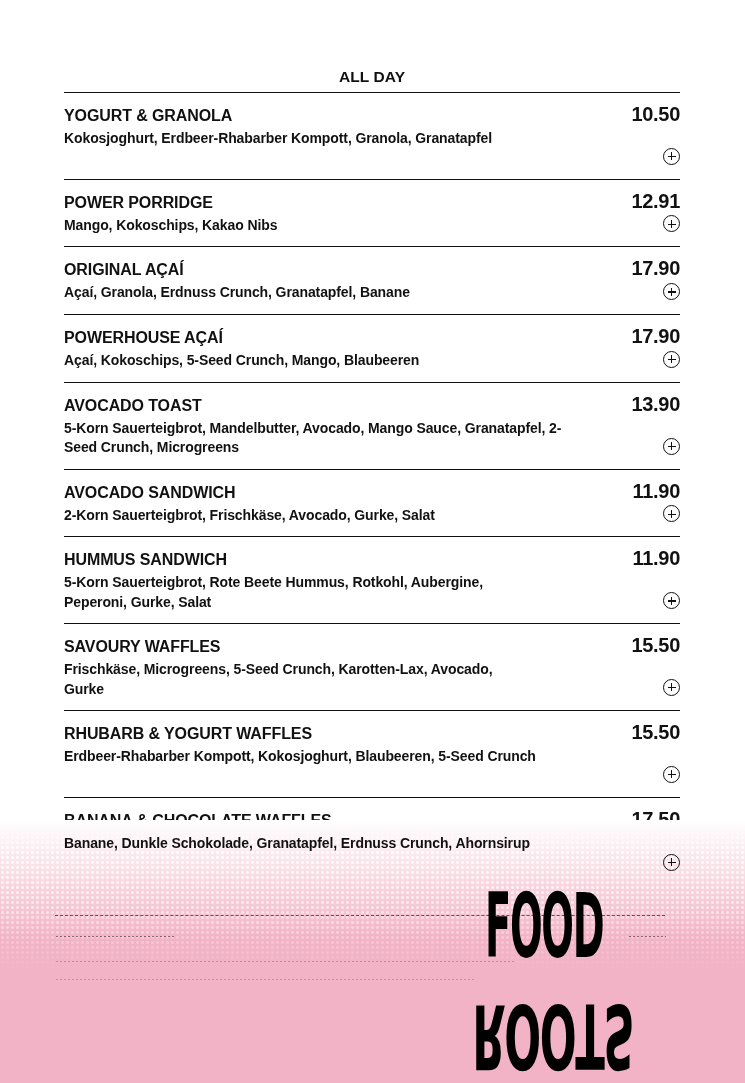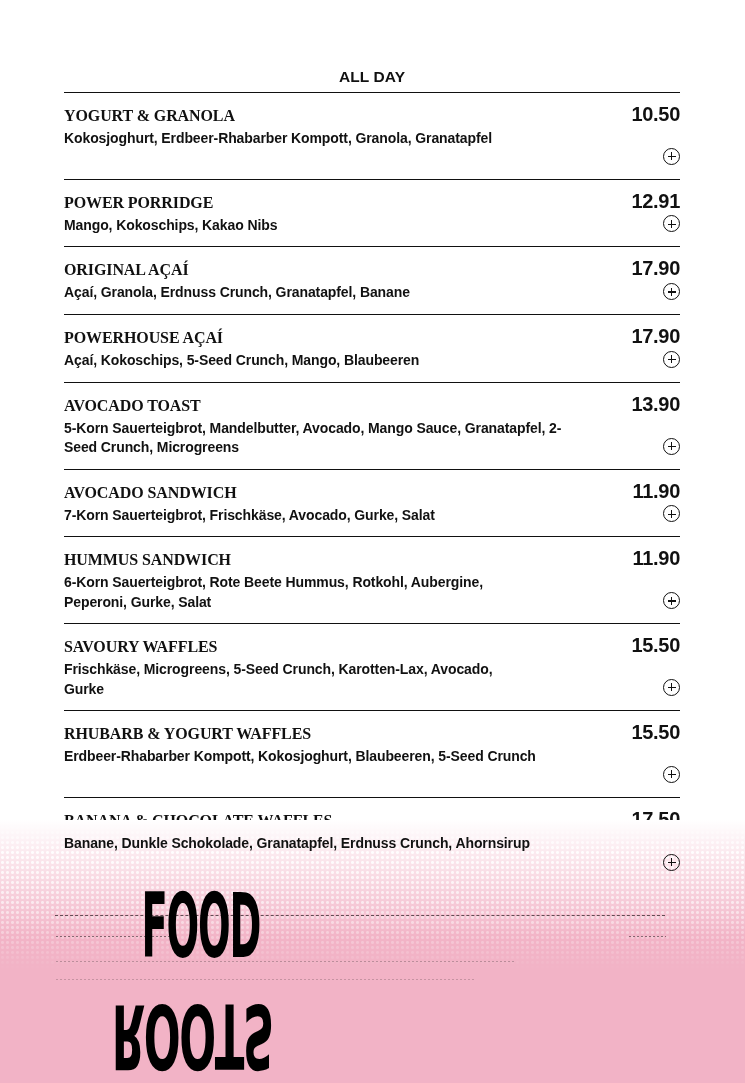--- a/index.html
+++ b/index.html
@@ -24,21 +24,21 @@
     border-bottom: 1.5px solid #111;
     padding-top: 12px;
   }
   .item.one-line { height: 67.7px; }
   .item.two-line { height: 86.8px; }
   .item-head {
     display: flex; justify-content: space-between; align-items: baseline;
   }
   .item-name {
     font-weight: 700; font-size: 16px; letter-spacing: -0.1px;
-    text-transform: uppercase; line-height: 18px; font-family: Liberation Serif, serif;
+    text-transform: uppercase; line-height: 18px;
   }
   .item-price {
     font-weight: 700; font-size: 20px; line-height: 18px; letter-spacing: -0.3px;
   }
   .item-desc {
     font-weight: 700; font-size: 14px; line-height: 19.5px;
     margin-top: 4px; width: 500px; letter-spacing: -0.1px;
   }
   .add-btn {
     position: absolute; right: 0; bottom: 14px;
@@ -70,21 +70,21 @@
     position: absolute; left: 55px; right: 80px; top: 95px;
     border-top: 1px dashed rgba(0,0,0,0.6);
   }
   .ghost-row {
     position: absolute; height: 3px;
     background-image: radial-gradient(circle, rgba(0,0,0,0.45) 0.7px, transparent 1px);
     background-size: 4px 3px;
   }
   .logo {
     position: absolute; left: 0; right: 0; top: 882px;
-    text-align: left; pointer-events: none;
+    text-align: right; pointer-events: none;
   }
   .logo-word {
     display: block; margin: 0 auto;
     font-family: "DejaVu Sans", sans-serif; font-weight: 700;
     color: #000;
     line-height: 1; letter-spacing: -2px;
   }
   .logo-food {
     font-size: 62px; transform: scaleX(0.62) scaleY(1.45); transform-origin: top center;
     height: 90px;
@@ -143,30 +143,30 @@
     </div>
     <div class="item-desc">5-Korn Sauerteigbrot, Mandelbutter, Avocado, Mango Sauce, Granatapfel, 2-Seed Crunch, Microgreens</div>
     <button class="add-btn"></button>
   </div>
 
   <div class="item one-line">
     <div class="item-head">
       <span class="item-name">AVOCADO SANDWICH</span>
       <span class="item-price">11.90</span>
     </div>
-    <div class="item-desc">7-Korn Sauerteigbrot, Frischkäse, Avocado, Gurke, Salat</div>
+    <div class="item-desc">2-Korn Sauerteigbrot, Frischkäse, Avocado, Gurke, Salat</div>
     <button class="add-btn"></button>
   </div>
 
   <div class="item two-line">
     <div class="item-head">
       <span class="item-name">HUMMUS SANDWICH</span>
       <span class="item-price">11.90</span>
     </div>
-    <div class="item-desc" style="width:440px">6-Korn Sauerteigbrot, Rote Beete Hummus, Rotkohl, Aubergine, Peperoni, Gurke, Salat</div>
+    <div class="item-desc" style="width:440px">5-Korn Sauerteigbrot, Rote Beete Hummus, Rotkohl, Aubergine, Peperoni, Gurke, Salat</div>
     <button class="add-btn"></button>
   </div>
 
   <div class="item two-line">
     <div class="item-head">
       <span class="item-name">SAVOURY WAFFLES</span>
       <span class="item-price">15.50</span>
     </div>
     <div class="item-desc" style="width:460px">Frischkäse, Microgreens, 5-Seed Crunch, Karotten-Lax, Avocado, Gurke</div>
     <button class="add-btn"></button>

